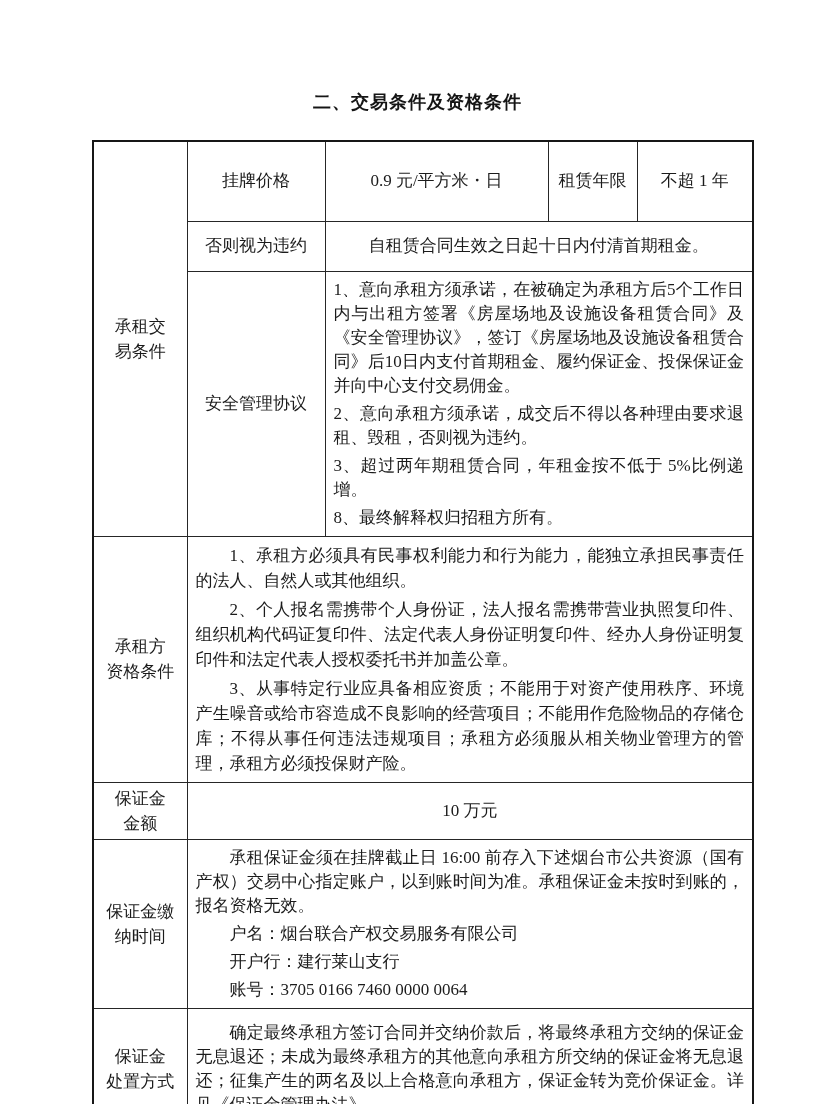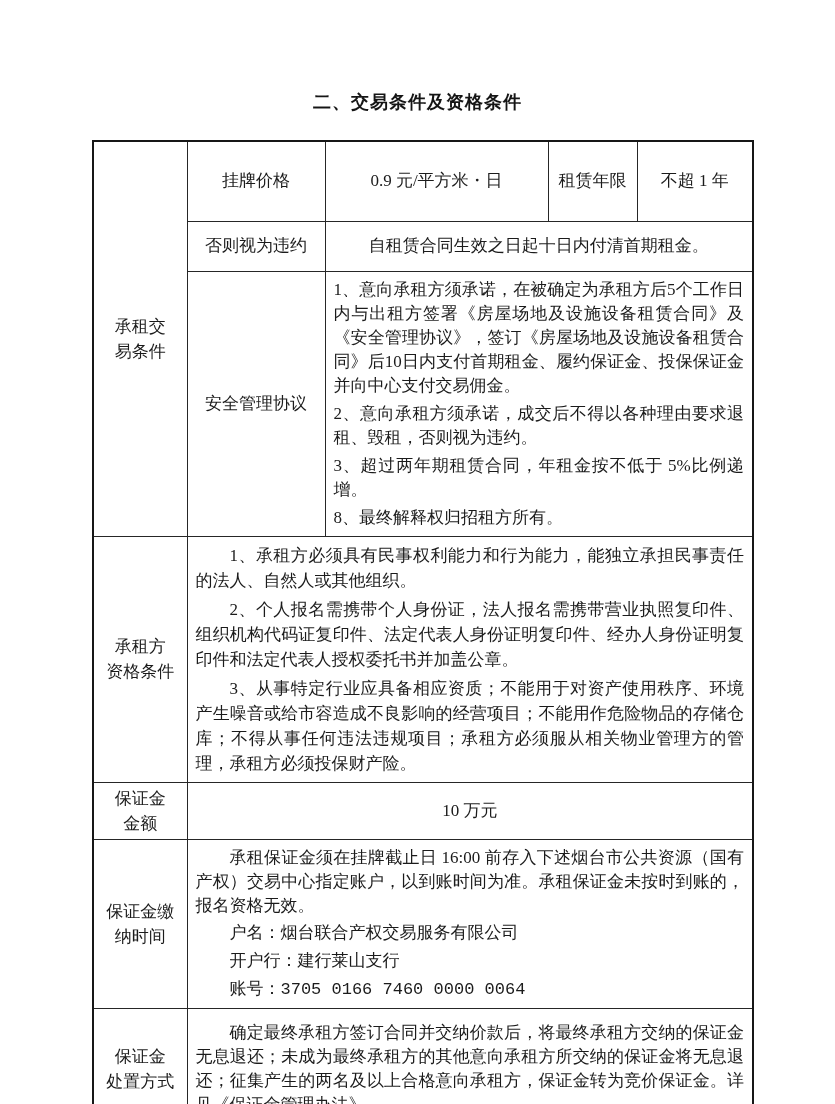--- a/index.html
+++ b/index.html
@@ -58,21 +58,21 @@
   td.text {
     line-height: 24px;
     padding: 4px 8px;
     text-align: justify;
   }
   td.text-lg {
     line-height: 25px;
   }
   .para { margin: 4px; }
   .para.indent { text-indent: 34px; }
-  .para.pad { padding-left: 34px; text-align: left; font-family: Liberation Mono, monospace; }
+  .para.pad { padding-left: 34px; text-align: left; }
 </style>
 </head>
 <body>
 
 <div class="page">
 
   <h1 class="doc-title">二、交易条件及资格条件</h1>
 
   <table class="tbl">
     <colgroup>

